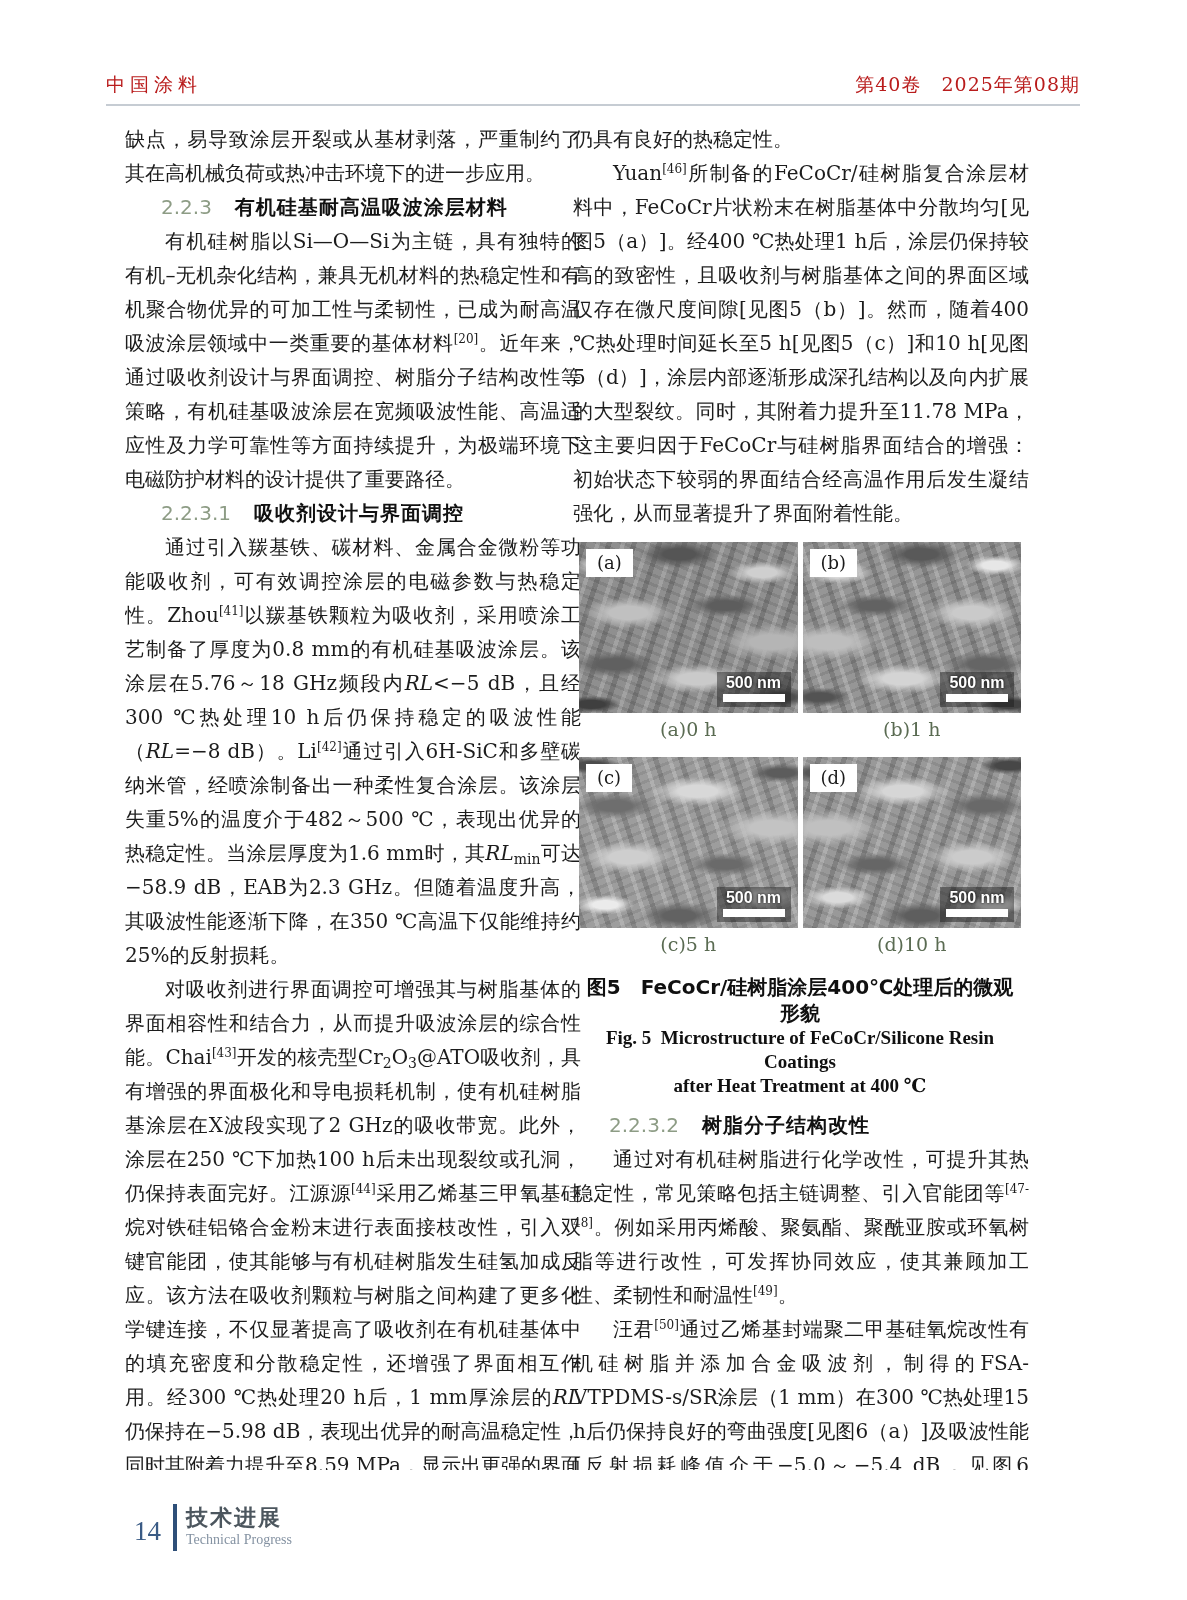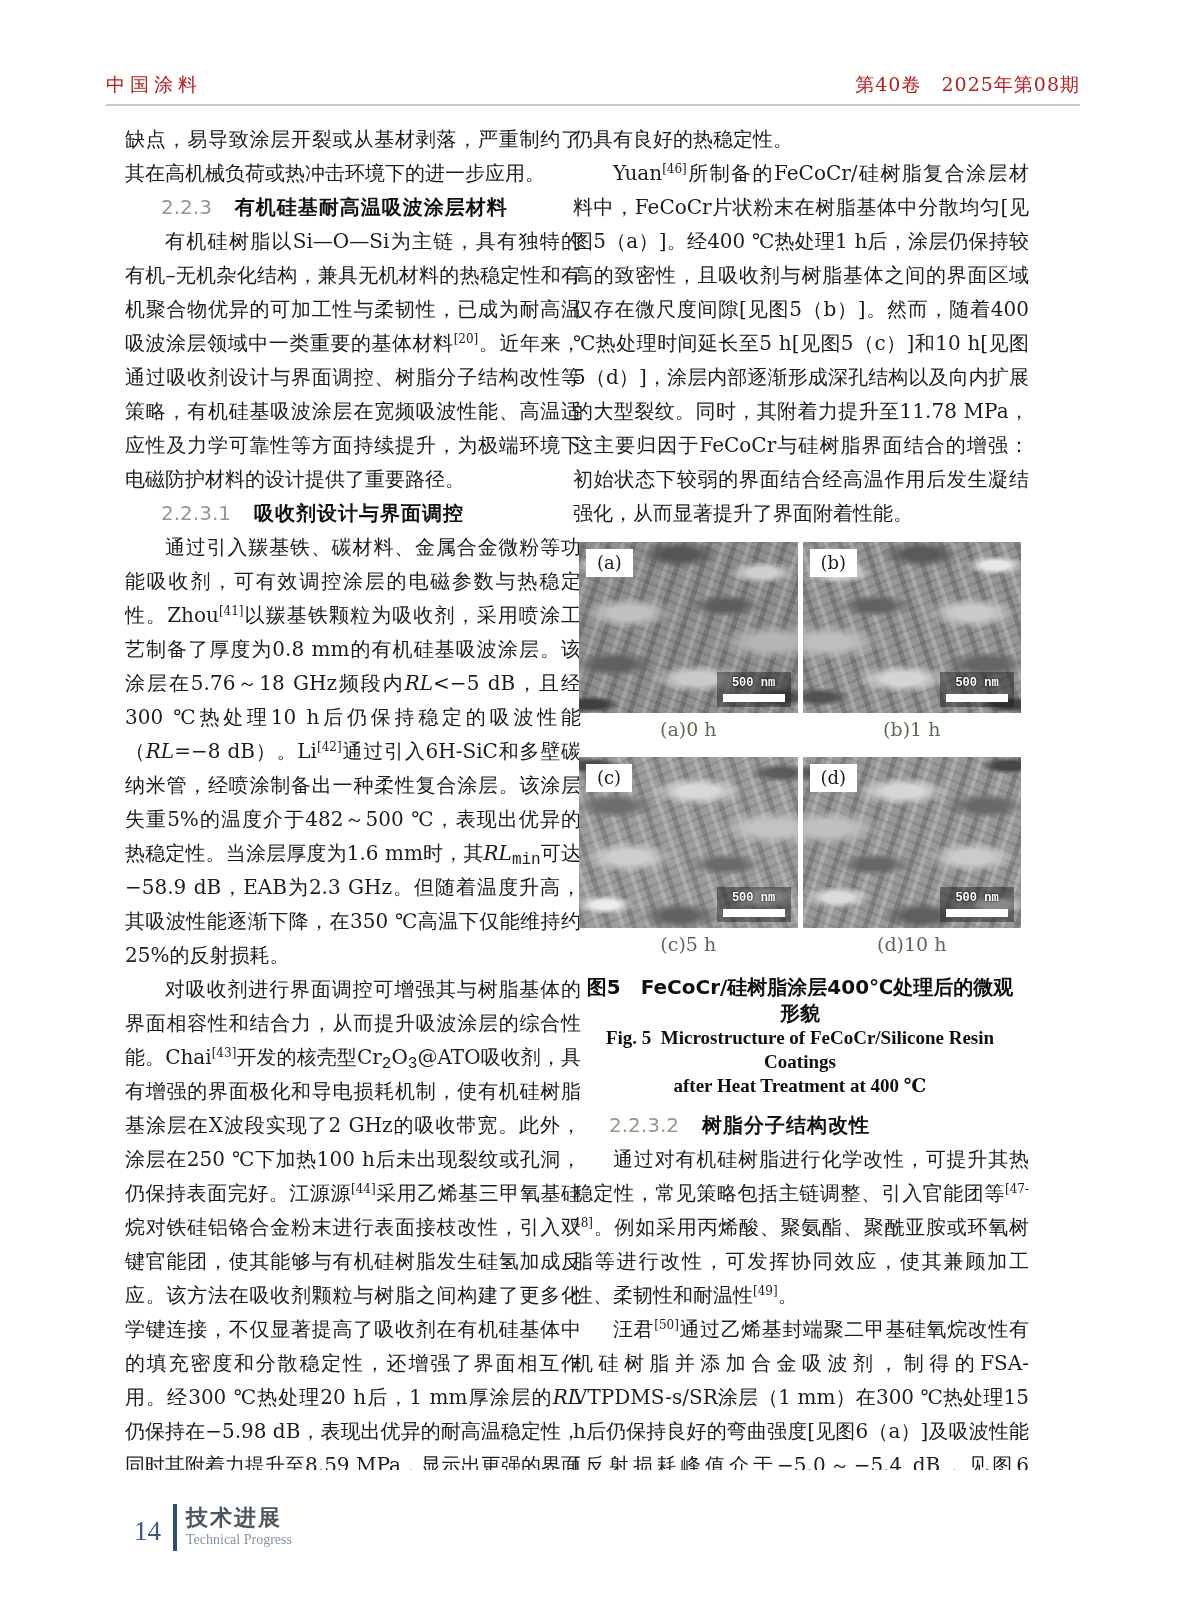--- a/index.html
+++ b/index.html
@@ -23,21 +23,21 @@
   
   .col{
     position:absolute;top:122px;width:456px;height:1348px;overflow:hidden;
     font-size:20px;line-height:34px;text-align:justify;
   }
   .col-left{left:125px;}
   .col-right{left:573px;}
   p.para{margin:0;}
   p.ind{text-indent:2em;}
   sup{font-size:12px;line-height:0;vertical-align:7px;letter-spacing:0;}
-  sub{font-size:16px;line-height:0;vertical-align:-4px;font-family:Liberation Mono, monospace;}
+  sub{font-size:14px;line-height:0;vertical-align:-4px;}
   .sec{margin:0;font-family:"DejaVu Sans","Liberation Sans",sans-serif;
        font-size:20px;line-height:34px;font-weight:bold;text-align:left;}
   .sec-num{color:#8d9c85;margin-right:16px;font-weight:normal;margin-left:36px;}
   .sec-title{color:#111;letter-spacing:1px;}
   
   .figure{width:442px;margin:12px 0 10px 6px;}
   .fig-grid{display:grid;grid-template-columns:1fr 1fr;column-gap:5px;}
   .fig-cell{display:flex;flex-direction:column;align-items:center;}
   .sem-panel{position:relative;width:100%;height:171px;overflow:hidden;background:#8f8f8f;}
   .sem-tex{position:absolute;inset:-6px;
@@ -62,22 +62,22 @@
   .panel-label{
     position:absolute;top:7px;left:7px;background:#ffffff;color:#1a1a1a;
     padding:3px 11px;font-size:18px;line-height:22px;z-index:2;
     font-family:"DejaVu Serif",serif;
   }
   .scalebar{
     position:absolute;right:7px;bottom:6px;z-index:2;
     display:flex;flex-direction:column;align-items:center;
     background:rgba(25,25,25,.45);padding:1px 6px 5px 6px;
   }
-  .scalebar-text{color:#fff;font-weight:bold;font-size:12px;line-height:20px;
-    text-shadow:0 0 3px #000;font-family:Liberation Mono, monospace;}
+  .scalebar-text{color:#fff;font-weight:bold;font-size:16px;line-height:20px;
+    text-shadow:0 0 3px #000;font-family:Liberation Sans, sans-serif;}
   .scalebar-bar{width:62px;height:8px;background:#ffffff;margin-top:1px;}
   .panel-caption{
     height:44px;line-height:32px;font-size:19px;color:#5a6b52;
     font-family:"DejaVu Serif",serif;text-align:center;
   }
   .fig-title-cn{
     margin-top:2px;text-align:center;font-weight:bold;font-size:20px;line-height:26px;
     font-family:"DejaVu Sans","Liberation Sans",sans-serif;color:#101010;white-space:pre-wrap;
   }
   .fig-title-en{

